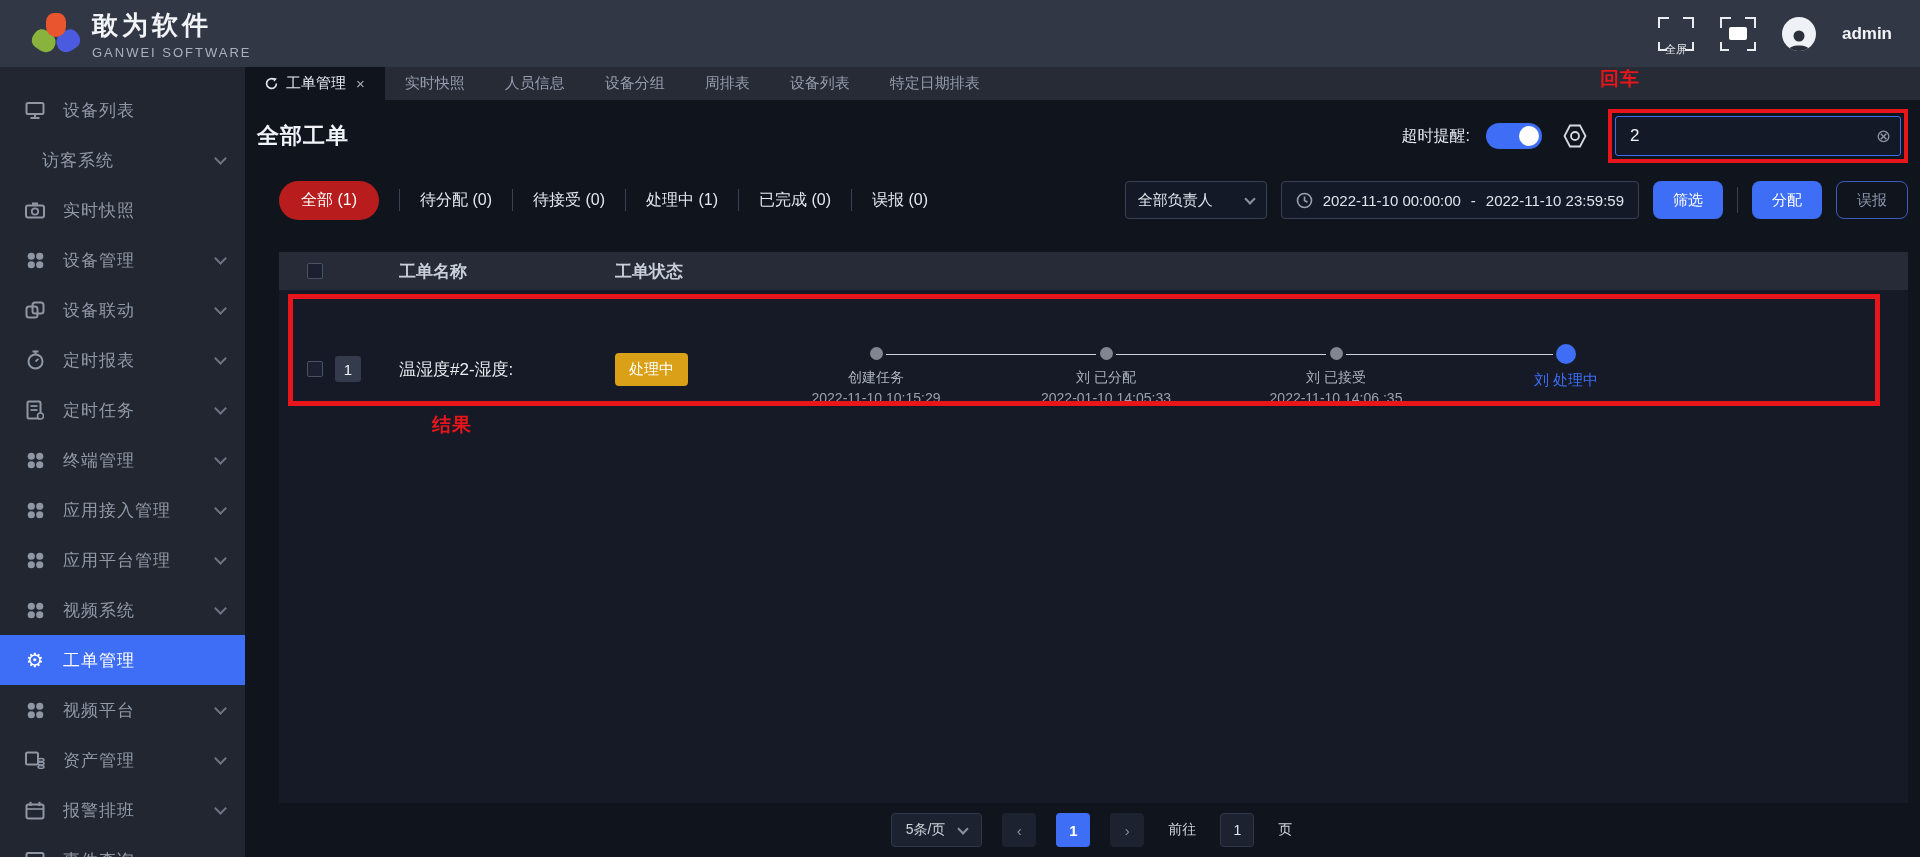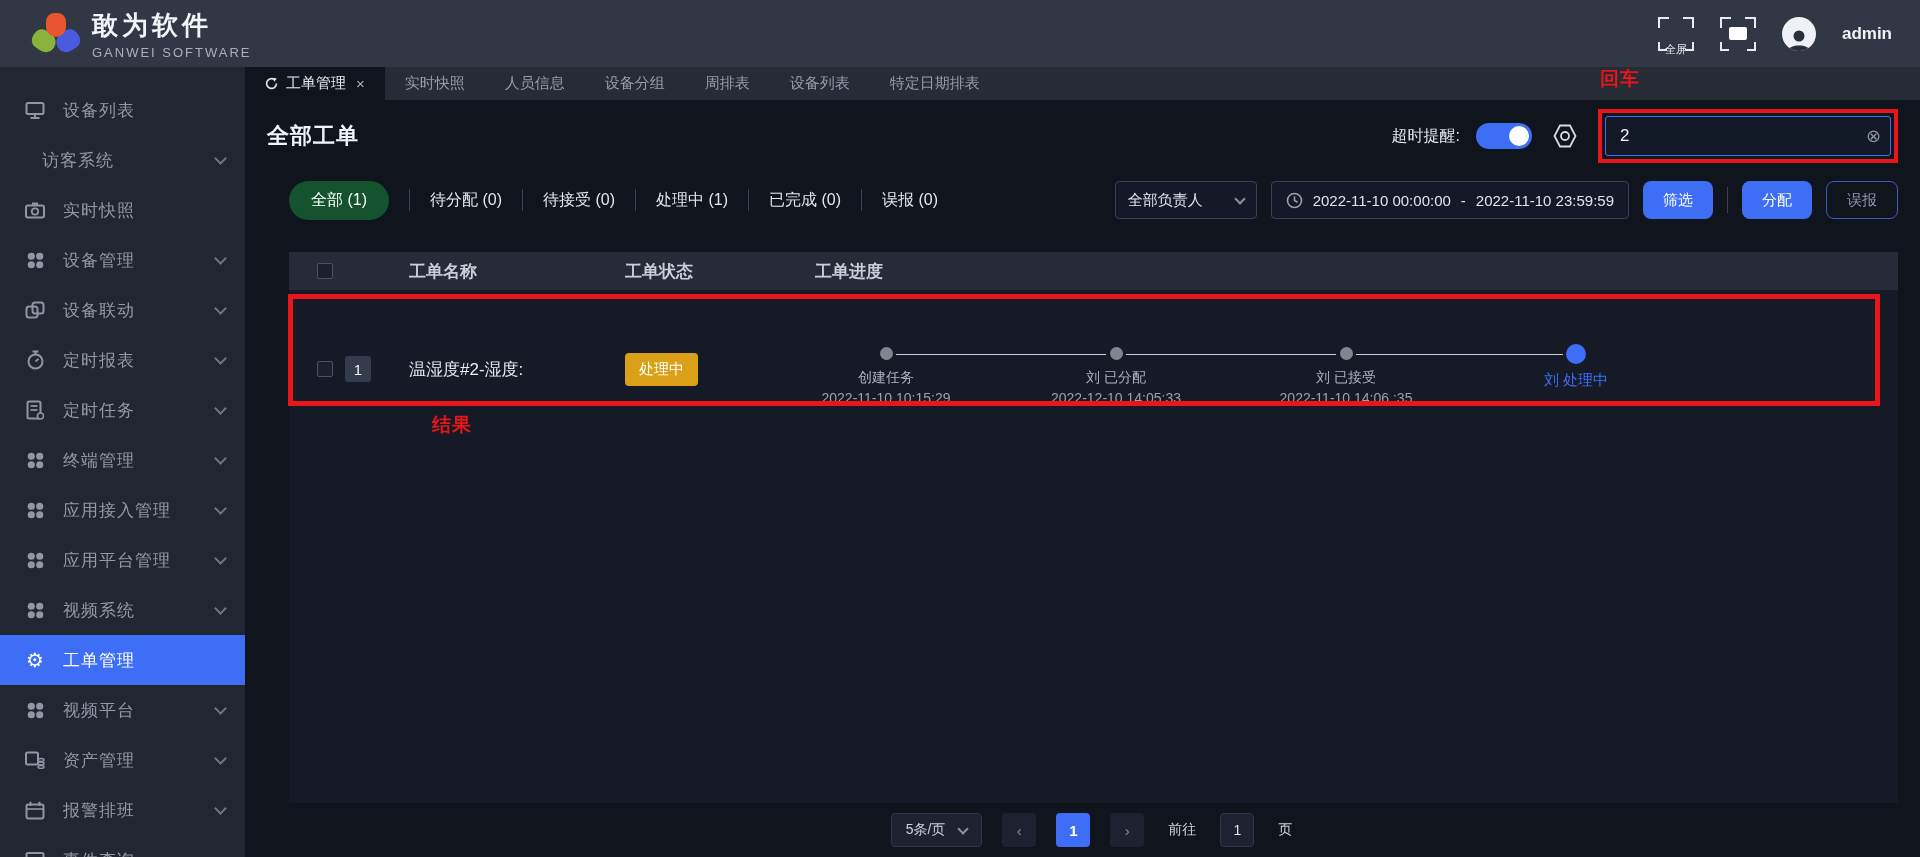--- a/index.html
+++ b/index.html
@@ -43,41 +43,41 @@
   .gear-glyph { font-size:20px; line-height:1; }
 
   
   .right-col { flex:1; display:flex; flex-direction:column; min-width:0; }
   .tabbar { height:33px; background:#262b36; display:flex; align-items:stretch; flex:0 0 auto; }
   .tab { display:flex; align-items:center; gap:8px; padding:0 20px; font-size:15px; color:#959cab; cursor:pointer; }
   .tab.active { background:#10141d; color:#e3e7ee; }
   .tab .close-x { color:#aab1bd; font-size:15px; margin-left:2px; }
   .refresh-ic { display:flex; align-items:center; }
 
-  .main { flex:1; padding:0 22px; display:flex; flex-direction:column; min-height:0; position:relative; }
+  .main { flex:1; padding:0 12px; display:flex; flex-direction:column; min-height:0; position:relative; }
 
   
   .title-row { height:72px; display:flex; align-items:center; justify-content:space-between; flex:0 0 auto; }
   .page-title { color:#f0f3f7; font-size:22px; font-weight:bold; letter-spacing:1px; }
   .title-right { display:flex; align-items:center; gap:16px; }
   .ot-label { color:#e3e7ee; font-size:16px; }
   .toggle { width:56px; height:26px; border-radius:13px; background:#3d6ef5; position:relative; cursor:pointer; }
   .toggle .knob { position:absolute; right:3px; top:3px; width:20px; height:20px; border-radius:50%; background:#ffffff; }
   .hex-ic { display:flex; align-items:center; cursor:pointer; margin:0 4px; }
   .red-input-box { border:4px solid #e8151b; padding:3px; }
   .search-input-wrap { position:relative; width:286px; }
   .search-input { width:286px; height:40px; background:#141927; border:1px solid #3d6ef5; border-radius:3px;
     color:#f0f3f7; font-size:17px; padding:0 36px 0 14px; outline:none; font-family:inherit; }
   .clear-ic { position:absolute; right:10px; top:10px; color:#8a91a0; font-size:18px; cursor:pointer; line-height:20px; }
 
   
   .toolbar { height:56px; display:flex; align-items:center; justify-content:space-between; flex:0 0 auto; margin:0 0 0 22px; }
   .filter-group { display:flex; align-items:center; }
   .fpill { padding:9px 22px; border-radius:20px; font-size:16px; color:#e3e7ee; cursor:pointer; white-space:nowrap; }
-  .fpill.active { background:#14532d; color:#ffffff; }
+  .fpill.active { background:#b91c1c; color:#ffffff; }
   .fsep { width:1px; height:22px; background:#3a4152; margin:0 14px; }
   .fitem { font-size:16px; color:#e3e7ee; cursor:pointer; white-space:nowrap; padding:0 6px; }
   .toolbar-right { display:flex; align-items:center; gap:14px; }
   .select-box { display:flex; align-items:center; justify-content:space-between; width:142px; height:38px;
     border:1px solid #3a4152; border-radius:4px; padding:0 12px; color:#e3e7ee; font-size:15px; cursor:pointer; background:#141927; }
   .sel-chev { width:8px; height:8px; border-right:2px solid #8a91a0; border-bottom:2px solid #8a91a0; transform:rotate(45deg); margin-top:-3px; }
   .date-box { display:flex; align-items:center; gap:10px; height:38px; border:1px solid #3a4152; border-radius:4px;
     padding:0 14px; color:#dfe3ea; font-size:15px; background:#141927; cursor:pointer; }
   .btn { height:38px; padding:0 20px; border-radius:8px; font-size:15px; display:flex; align-items:center; cursor:pointer; }
   .btn.primary { background:#3d6ef5; color:#ffffff; }
@@ -432,42 +432,41 @@
             <div class="btn ghost">误报</div>
           </div>
         </div>
 
         <div class="panel">
           <div class="thead-row">
             <span class="checkbox"></span>
             <span></span>
             <span class="h-name">工单名称</span>
             <span class="h-status">工单状态</span>
-            <span class="h-progress">工单进度</span>
           </div>
 
           <div class="trow">
             <span class="checkbox"></span>
             <span class="idx-badge">1</span>
             <span class="wo-name">温湿度#2-湿度:</span>
             <span><span class="status-badge">处理中</span></span>
             <div class="timeline">
               <div class="tstep first">
                 <span class="dot-wrap">
                     <span class="dot"></span>
                   </span>
                 <span class="tl-label">创建任务</span>
                 <span class="tl-time">2022-11-10 10:15:29</span>
               </div>
               <div class="tstep">
                 <span class="dot-wrap">
                     <span class="dot"></span>
                   </span>
                 <span class="tl-label">刘 已分配</span>
-                <span class="tl-time">2022-12-10 14:05:33</span>
+                <span class="tl-time">2022-01-10 14:05:33</span>
               </div>
               <div class="tstep">
                 <span class="dot-wrap">
                     <span class="dot"></span>
                   </span>
                 <span class="tl-label">刘 已接受</span>
                 <span class="tl-time">2022-11-10 14:06 :35</span>
               </div>
               <div class="tstep last current">
                 <span class="dot-wrap">

